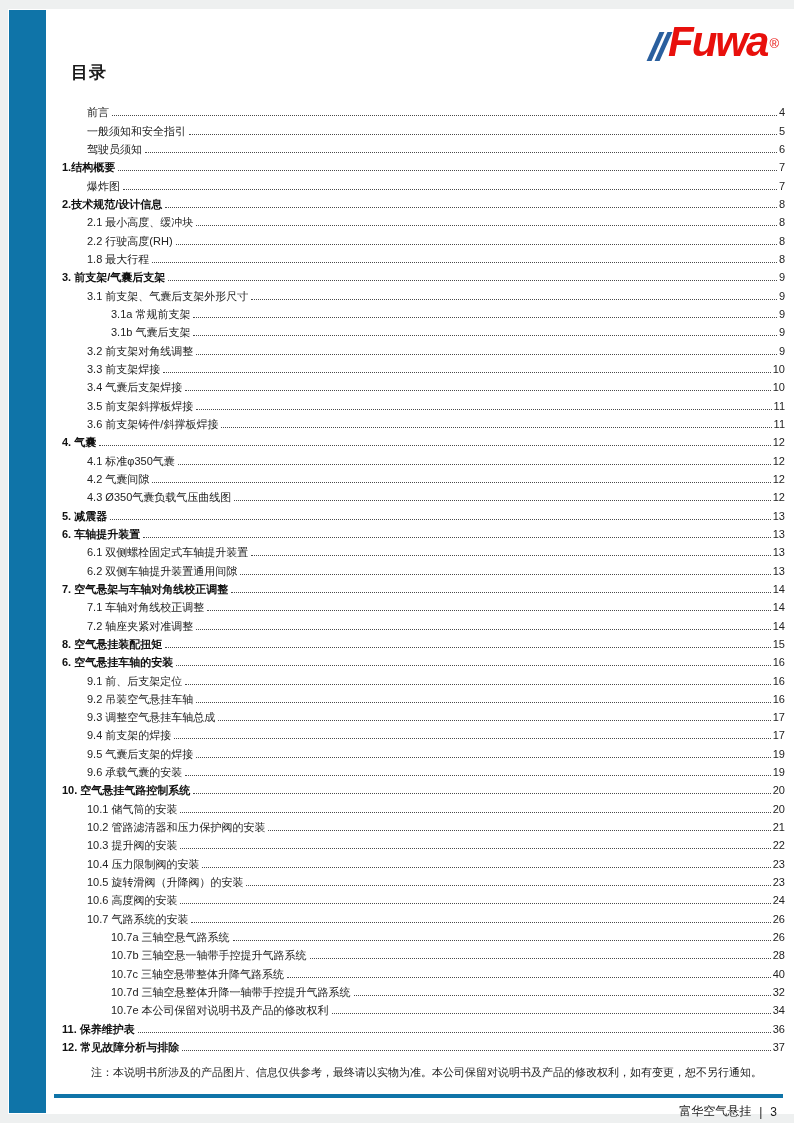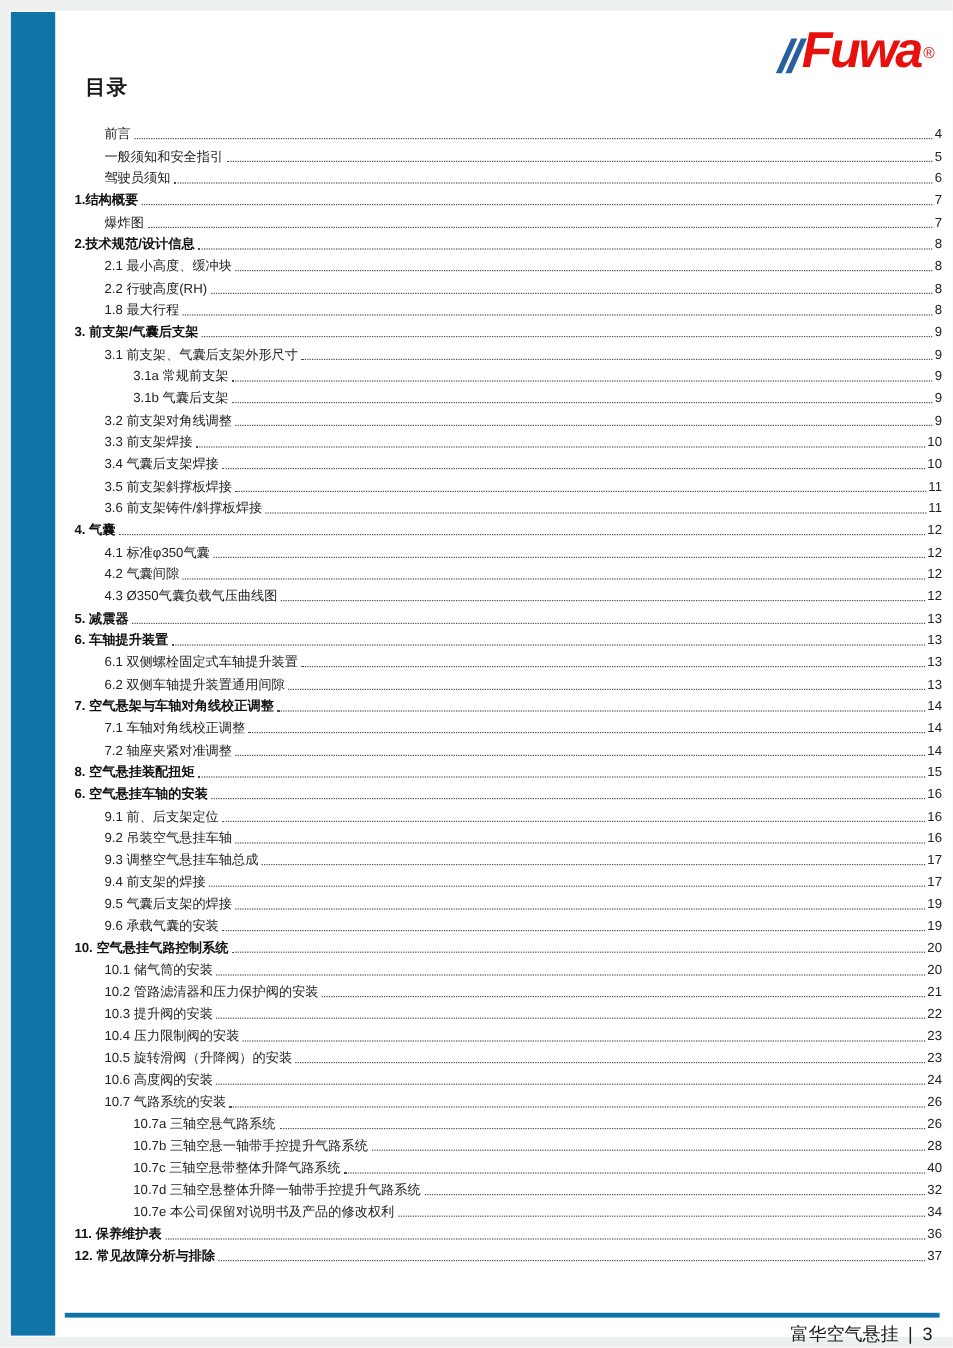--- a/index.html
+++ b/index.html
@@ -75,21 +75,21 @@
     position:absolute;left:83px;top:1056px;
     font-size:11px;color:#222;white-space:nowrap;
   }
   .footer-rule{
     position:absolute;left:46px;top:1085px;width:729px;height:4px;
     background:var(--accent,#0f74a8);
   }
   .footer-info{
     position:absolute;top:1094px;right:17px;
     display:flex;align-items:center;
-    font-size:15px;color:#1a1a1a;
+    font-size:12px;color:#1a1a1a;
   }
   .footer-sep{margin:0 8px;color:#1a1a1a;}
 </style>
 </head>
 <body>
 
 <div class="page">
 
   <div class="page-title">目录</div>
 
@@ -358,20 +358,21 @@
     <span class="toc-leader"></span>
     <span class="toc-page">36</span>
   </div>
       <div class="toc-row lvl0 bold">
     <span class="toc-label">12. 常见故障分析与排除</span>
     <span class="toc-leader"></span>
     <span class="toc-page">37</span>
   </div>
     </div>
 
+  <div class="note">注：本说明书所涉及的产品图片、信息仅供参考，最终请以实物为准。本公司保留对说明书及产品的修改权利，如有变更，恕不另行通知。</div>
 
   <div class="footer-rule"></div>
 
   <div class="footer-info">
     <span>富华空气悬挂</span>
     <span class="footer-sep">|</span>
     <span>3</span>
   </div>
 
 </div>

